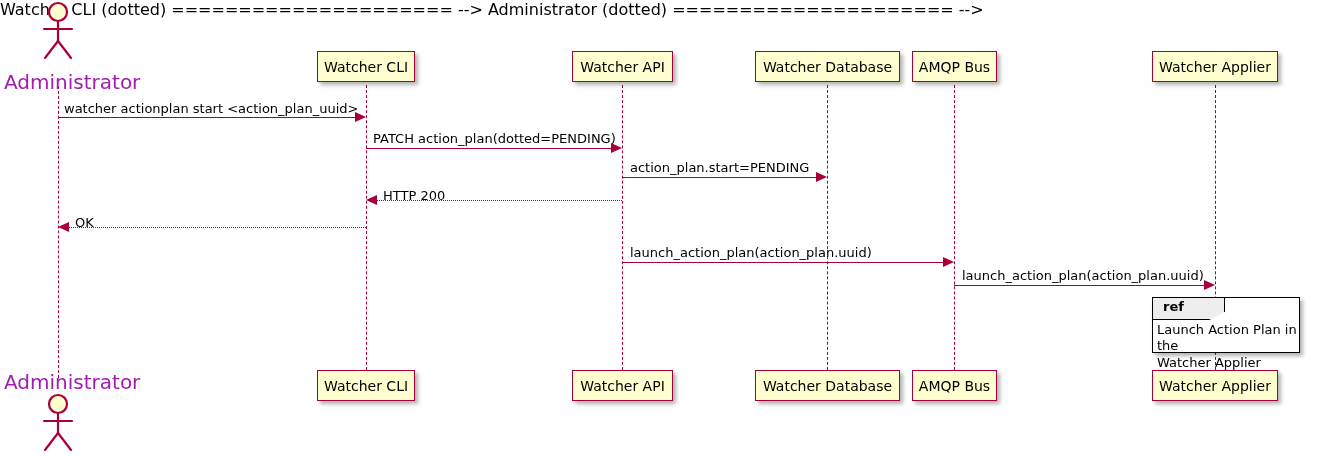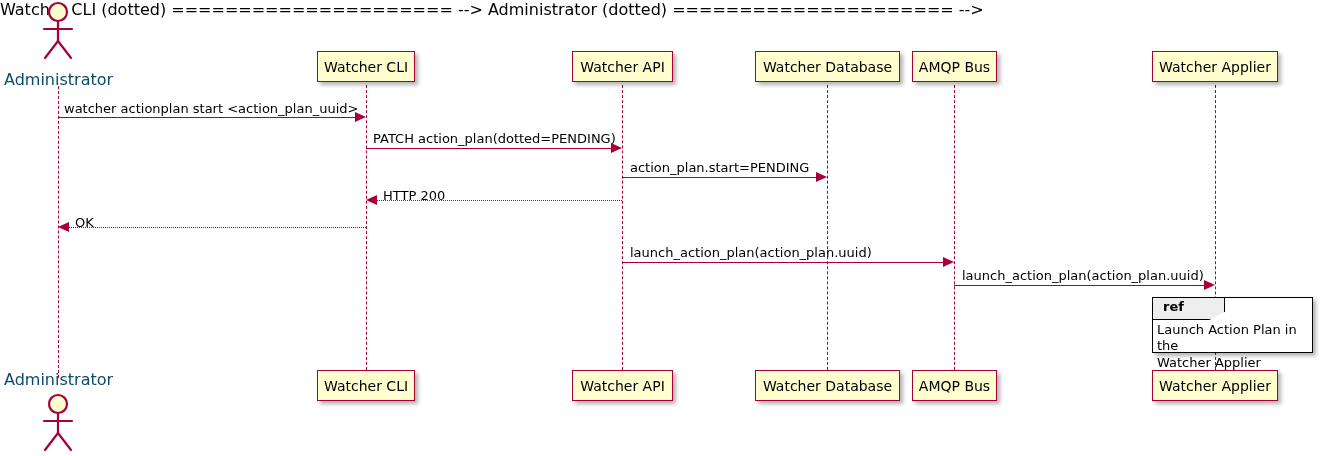--- a/index.html
+++ b/index.html
@@ -42,22 +42,22 @@
     padding: 0 26px;
   }
 
   
   .actor {
     position: absolute;
     z-index: 3;
   }
   .actor-label {
     position: absolute;
-    font-size: 16px;
-    color: #0c4a6e;
+    font-size: 20px;
+    color: #a21caf;
     white-space: nowrap;
     z-index: 3;
   }
 
   
   .msg {
     position: absolute;
     height: 0;
     border-top: 1.5px solid #A80036;
     z-index: 2;
@@ -207,19 +207,19 @@
   <div class="msg-label" style="left:630px; top:245px;">launch_action_plan(action_plan.uuid)</div>
   <div class="msg" style="left:622px; top:262px; width:321px;"></div>
   <div class="arrowhead right" style="left:943px; top:257px;"></div>
 
   
   <div class="msg-label" style="left:962px; top:268px;">launch_action_plan(action_plan.uuid)</div>
   <div class="msg" style="left:954px; top:285px; width:250px;"></div>
   <div class="arrowhead right" style="left:1204px; top:280px;"></div>
 
   
-  <div class="ref-box" style="left:1152px; top:297px; width:161px; height:56px;">
+  <div class="ref-box" style="left:1152px; top:297px; width:148px; height:56px;">
     <div class="ref-tab" style="width:72px; height:22px;">ref</div>
     <div class="ref-text">Launch Action Plan in the
 Watcher Applier</div>
   </div>
 
 </div>
 
 </body></html>

